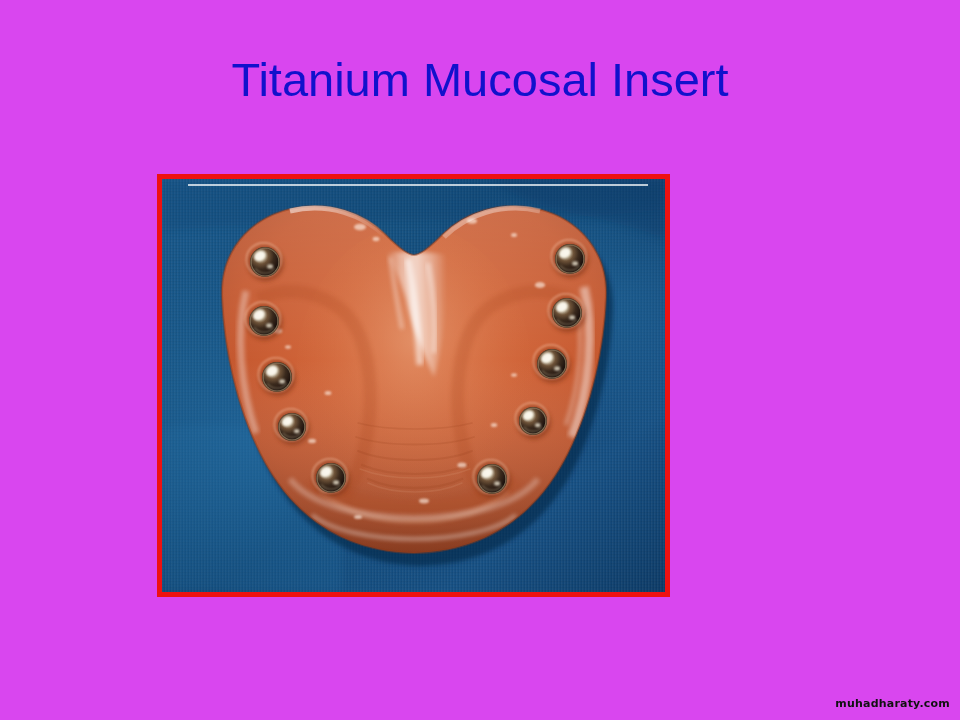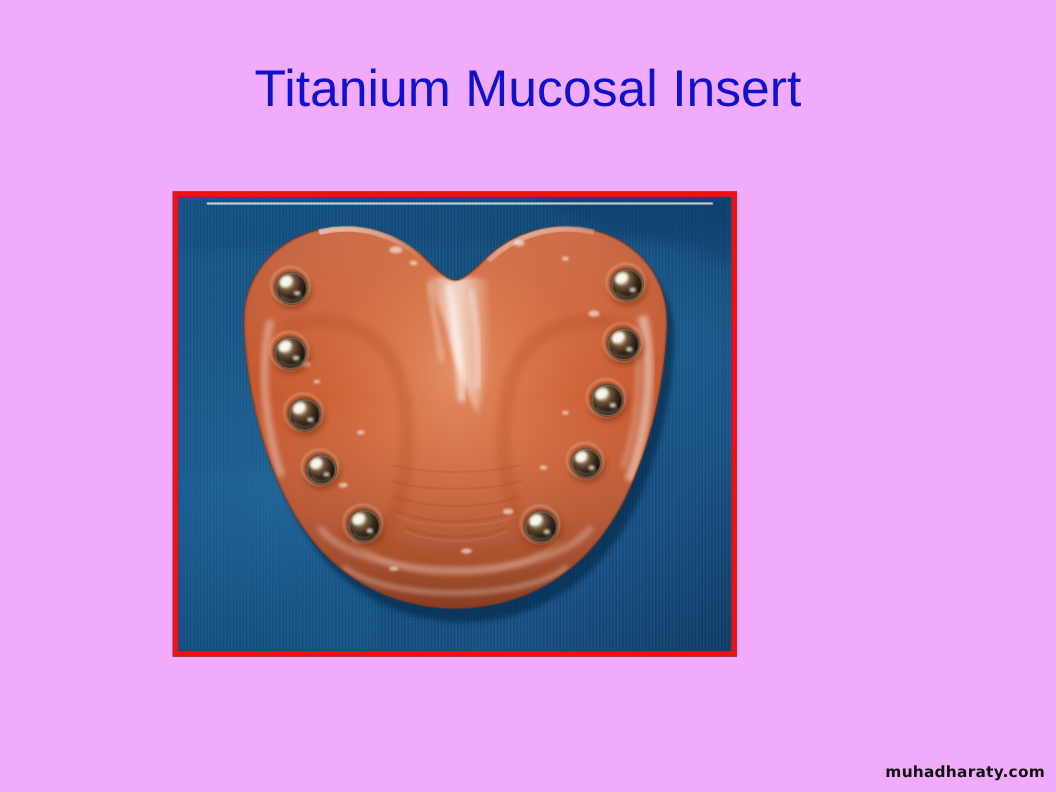--- a/index.html
+++ b/index.html
@@ -14,21 +14,21 @@
     overflow: hidden;
     font-family: "Liberation Sans", sans-serif;
   }
 
   
   #slide {
     position: absolute;
     left: 0; top: 0;
     width: 960px;
     height: 720px;
-    background: #f0abfc;
+    background: #d946ef;
   }
 
   
   #slide-title {
     position: absolute;
     left: 0;
     top: 54px;
     width: 960px;
     text-align: center;
     font-family: "Liberation Sans", sans-serif;
@@ -69,21 +69,21 @@
     background: rgba(255,255,255,0.72);
     pointer-events: none;
   }
 
   
   #watermark {
     position: absolute;
     right: 10px;
     bottom: 10px;
     font-family: "DejaVu Sans", sans-serif;
-    font-size: 14px;
+    font-size: 11px;
     font-weight: 700;
     color: #111111;
     letter-spacing: 0.2px;
   }
 </style>
 </head>
 <body>
 
 <div id="slide">
 

